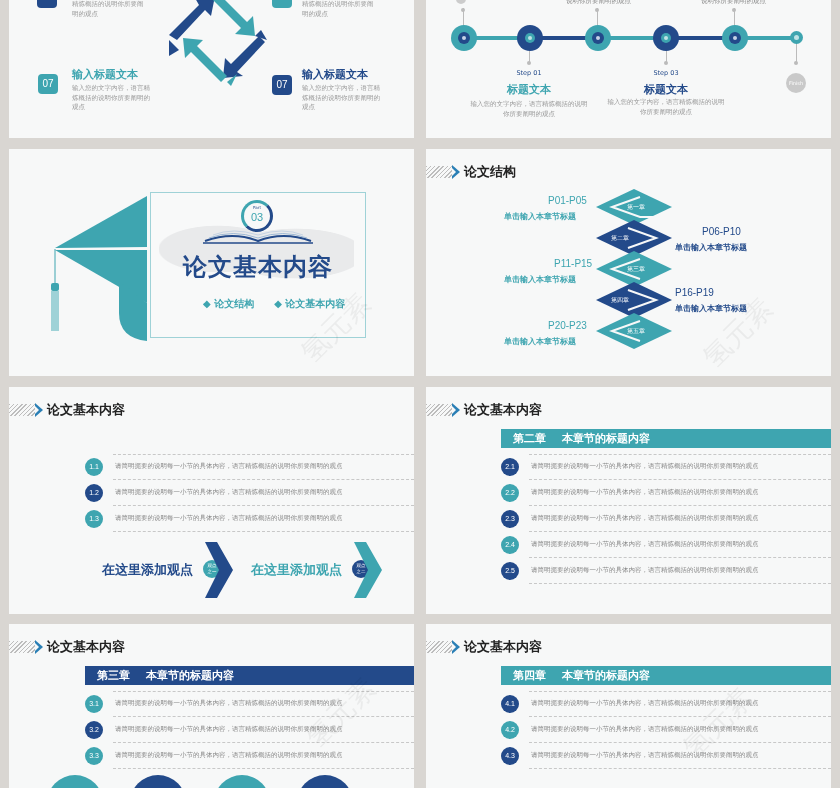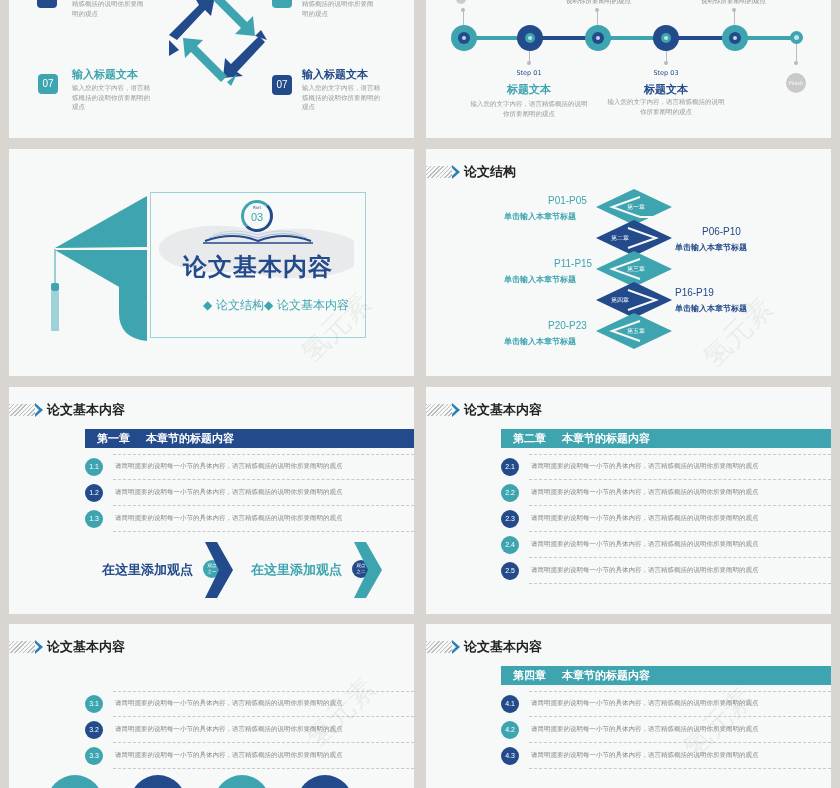--- a/index.html
+++ b/index.html
@@ -167,21 +167,21 @@
       <div class="abs navy" style="left:0;width:26px;top:2px;font-size:4px;text-align:center;">Part</div>
       <div class="abs" style="left:0;width:26px;top:8px;font-size:11px;text-align:center;color:#3ea5b0;font-family:'Liberation Sans Narrow','Liberation Sans',sans-serif;">03</div>
     </div>
     <svg class="abs" style="left:52px;top:36px;" width="110" height="16" viewBox="0 0 110 16">
       <path d="M2,12 Q30,2 55,12 Q80,2 108,12" fill="none" stroke="#234a8a" stroke-width="2"></path>
       <path d="M6,9 Q30,0 55,9 Q80,0 104,9" fill="none" stroke="#9fbad6" stroke-width="1"></path>
       <path d="M10,6 Q30,-2 55,6 Q80,-2 100,6" fill="none" stroke="#c5d3e3" stroke-width="1"></path>
       <line x1="0" y1="14" x2="110" y2="14" stroke="#234a8a" stroke-width="1.5"></line>
     </svg>
     <div class="abs navy" style="left:0;width:214px;top:58px;font-size:24px;font-weight:bold;text-align:center;letter-spacing:1px;">论文基本内容</div>
-    <div class="abs" style="left:52px;top:104px;font-size:12px;color:#3ea5b0;display:flex;">
+    <div class="abs" style="left:52px;top:104px;font-size:10px;color:#3ea5b0;display:flex;gap:20px;font-weight:bold;">
       <span><span style="color:#3ea5b0;">◆ </span><span>论文结构</span></span>
       <span><span style="color:#3ea5b0;">◆ </span><span>论文基本内容</span></span>
     </div>
   </div>
   <div class="watermark" style="left:285px;top:160px;">氢元素</div>
 </div>
 
 <div class="slide s4">
   <div class="sec-head">
     <div class="hatch"></div>
@@ -220,23 +220,20 @@
 
   <div class="watermark" style="left:270px;top:165px;">氢元素</div>
 </div>
 
 <div class="slide s5">
   <div class="sec-head">
     <div class="hatch"></div>
     <div class="chev"></div>
     <div class="sec-title">论文基本内容</div>
   </div>
-  <div class="ch-bar" style="top:42px;background:#234a8a;">
-    <span>第一章</span><span>本章节的标题内容</span>
-  </div>
   <div class="ch-row" style="top:67px;">
       <div class="dots top"></div>
       <div class="dots"></div>
       <div class="ch-num" style="background:#3ea5b0;">1.1</div>
       <div class="ch-text">请简明扼要的说明每一小节的具体内容，语言精炼概括的说明你所要阐明的观点</div>
     </div>
   <div class="ch-row" style="top:93px;">
       <div class="dots"></div>
       <div class="ch-num" style="background:#234a8a;">1.2</div>
       <div class="ch-text">请简明扼要的说明每一小节的具体内容，语言精炼概括的说明你所要阐明的观点</div>
@@ -301,20 +298,23 @@
       <div class="ch-num" style="background:#234a8a;">2.5</div>
       <div class="ch-text">请简明扼要的说明每一小节的具体内容，语言精炼概括的说明你所要阐明的观点</div>
     </div>
 </div>
 
 <div class="slide s7">
   <div class="sec-head">
     <div class="hatch"></div>
     <div class="chev"></div>
     <div class="sec-title">论文基本内容</div>
+  </div>
+  <div class="ch-bar" style="top:42px;background:#234a8a;">
+    <span>第三章</span><span>本章节的标题内容</span>
   </div>
   <div class="ch-row" style="top:67px;">
       <div class="dots top"></div>
       <div class="dots"></div>
       <div class="ch-num" style="background:#3ea5b0;">3.1</div>
       <div class="ch-text">请简明扼要的说明每一小节的具体内容，语言精炼概括的说明你所要阐明的观点</div>
     </div>
   <div class="ch-row" style="top:93px;">
       <div class="dots"></div>
       <div class="ch-num" style="background:#234a8a;">3.2</div>

